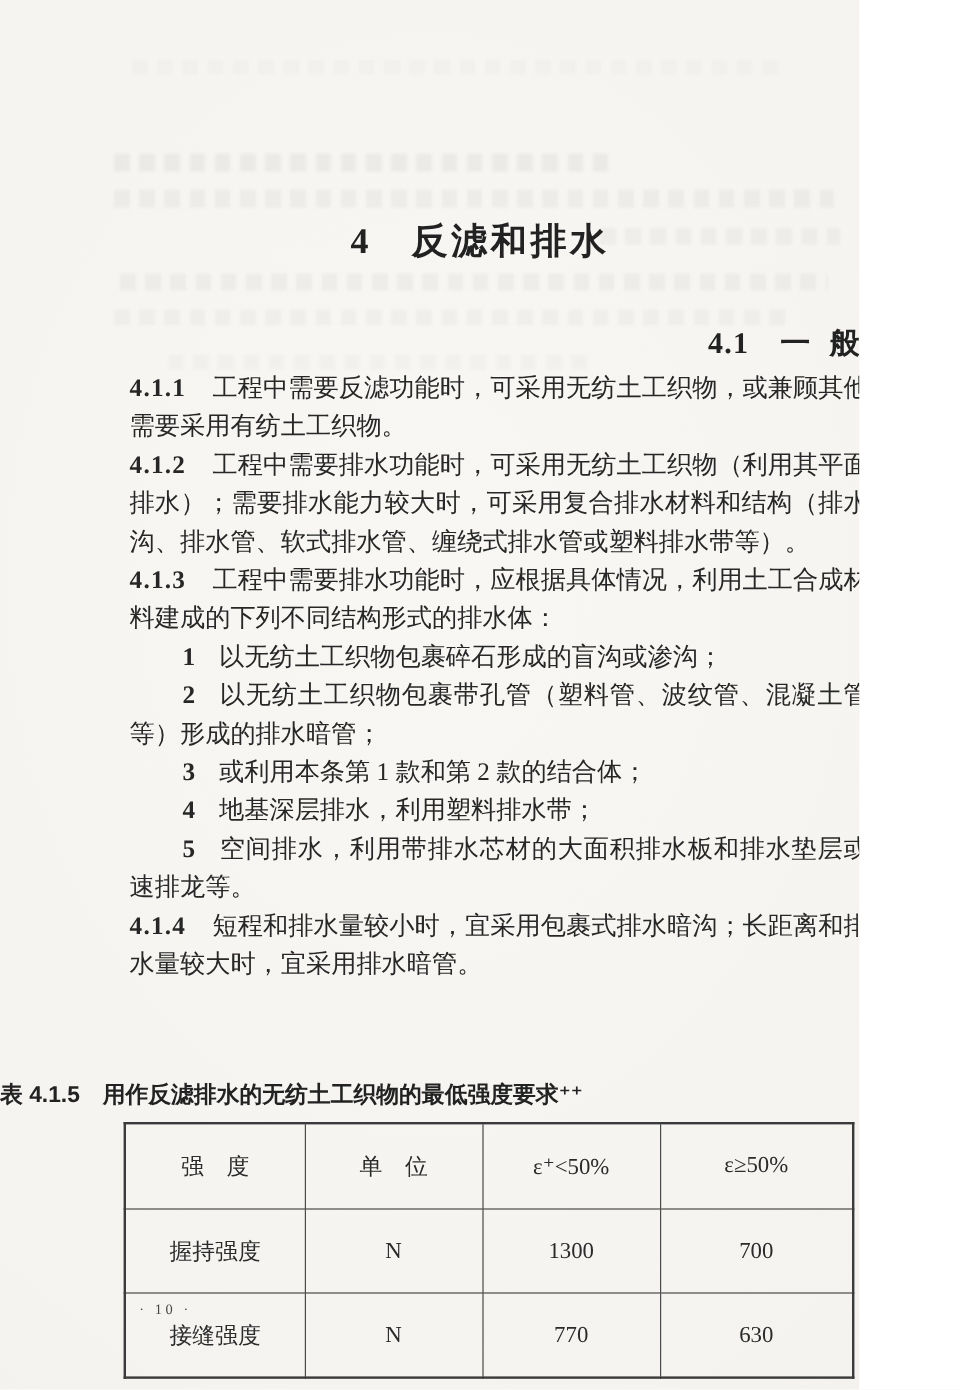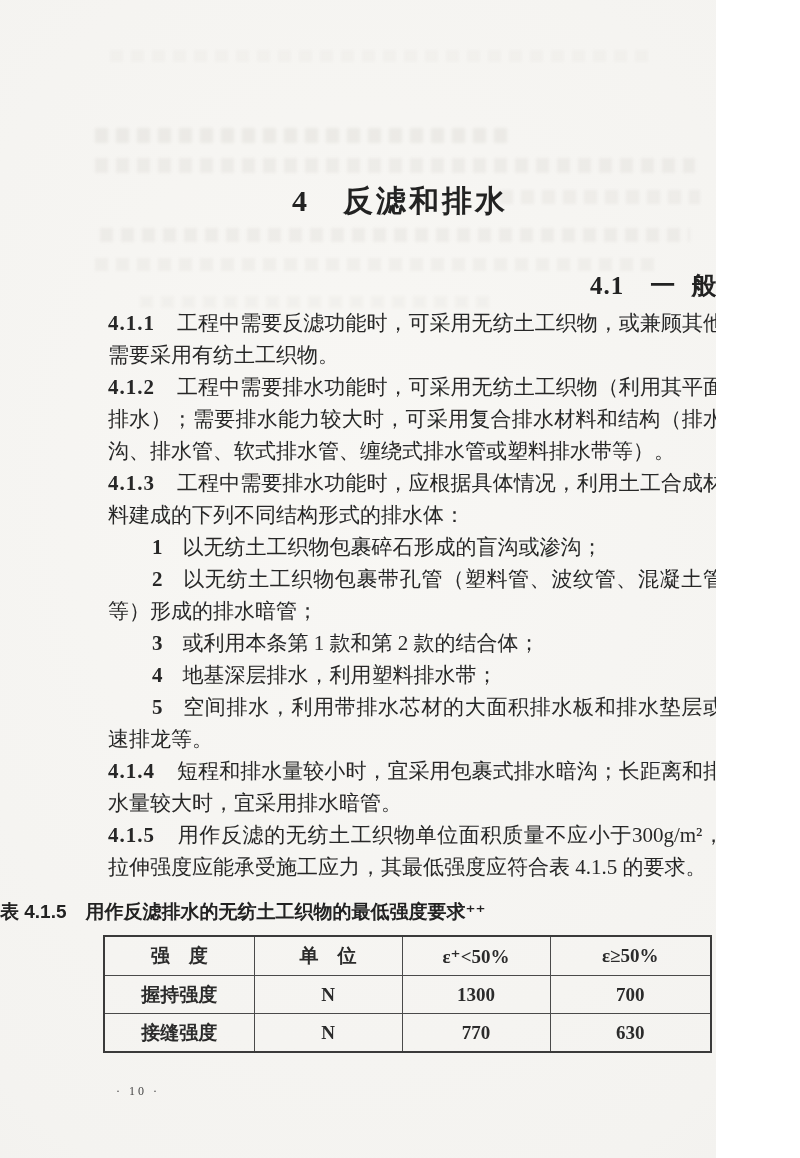--- a/index.html
+++ b/index.html
@@ -73,22 +73,21 @@
     width: 607px;
     border-collapse: collapse;
     table-layout: fixed;
     font-size: 19px;
     color: #2b2b2b;
   }
   table.spec td {
     border: 1px solid #4a4a4a;
     text-align: center;
     vertical-align: middle;
-    padding: 0;
-    font-weight: bold;
+    padding: 16px;
   }
   table.spec { border: 2px solid #3a3a3a; }
   table.spec tr.hdr td { height: 38px; }
   table.spec tr.row td { height: 37px; }
 
   .page-number {
     position: absolute;
     top: 1084px; left: 116px;
     font-size: 12px;
     letter-spacing: 3px;
@@ -115,21 +114,20 @@
   <div class="body-text">
     <p><span class="clause-num">4.1.1</span><span>工程中需要反滤功能时，可采用无纺土工织物，或兼顾其他需要采用有纺土工织物。</span></p>
     <p><span class="clause-num">4.1.2</span><span>工程中需要排水功能时，可采用无纺土工织物（利用其平面排水）；需要排水能力较大时，可采用复合排水材料和结构（排水沟、排水管、软式排水管、缠绕式排水管或塑料排水带等）。</span></p>
     <p><span class="clause-num">4.1.3</span><span>工程中需要排水功能时，应根据具体情况，利用土工合成材料建成的下列不同结构形式的排水体：</span></p>
     <p class="item"><span class="clause-num">1</span><span>以无纺土工织物包裹碎石形成的盲沟或渗沟；</span></p>
     <p class="item"><span class="clause-num">2</span><span>以无纺土工织物包裹带孔管（塑料管、波纹管、混凝土管等）形成的排水暗管；</span></p>
     <p class="item"><span class="clause-num">3</span><span>或利用本条第 1 款和第 2 款的结合体；</span></p>
     <p class="item"><span class="clause-num">4</span><span>地基深层排水，利用塑料排水带；</span></p>
     <p class="item"><span class="clause-num">5</span><span>空间排水，利用带排水芯材的大面积排水板和排水垫层或速排龙等。</span></p>
     <p><span class="clause-num">4.1.4</span><span>短程和排水量较小时，宜采用包裹式排水暗沟；长距离和排水量较大时，宜采用排水暗管。</span></p>
-    <p><span class="clause-num">4.1.5</span><span>用作反滤的无纺土工织物单位面积质量不应小于300g/m²，拉伸强度应能承受施工应力，其最低强度应符合表 4.1.5 的要求。</span></p>
   </div>
 
   <div class="table-caption">表 4.1.5　用作反滤排水的无纺土工织物的最低强度要求⁺⁺</div>
 
   <table class="spec">
     <colgroup>
       <col style="width:150px">
         <col style="width:148px">
         <col style="width:148px">
         <col style="width:161px">

